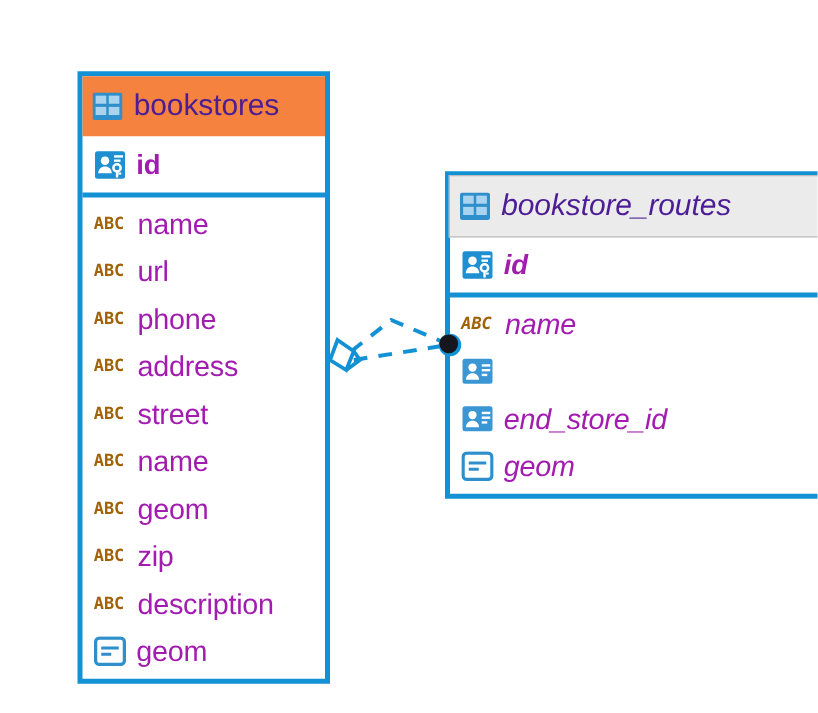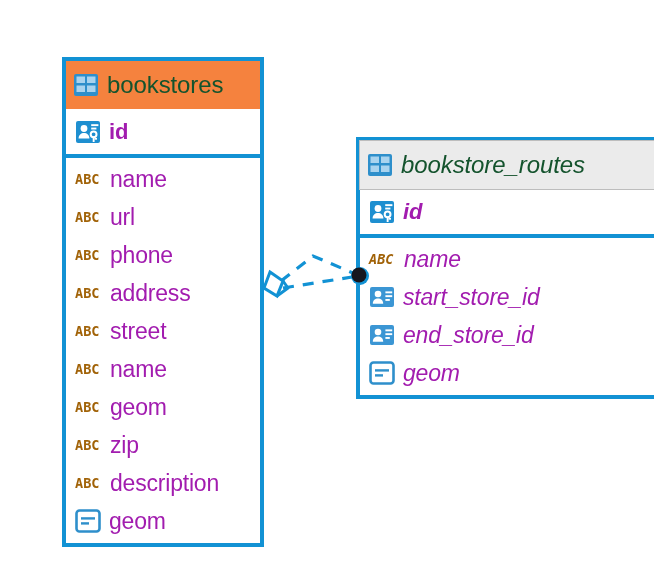--- a/index.html
+++ b/index.html
@@ -51,21 +51,21 @@
     background: #F5823E;
   }
   .entity-header.plain {
     background: #EBEBEB;
     border: 1px solid #BDBDBD;
     margin: -1px;
     height: 50px;
   }
   .entity-title {
     font-size: 24px;
-    color: #14532d;
+    color: #4c1d95;
     margin-left: 9px;
     white-space: nowrap;
     letter-spacing: -0.1px;
   }
 
   .pk-section {
     border-bottom: 4px solid #1292D4;
   }
 
   .field-row {
@@ -268,21 +268,20 @@
 
       <div class="field-row">
         <svg class="icon icon-fk" viewBox="0 0 26 26">
           <rect x="1" y="3" width="24" height="20" rx="2" fill="#3B96D4"></rect>
           <circle cx="9" cy="10" r="3.3" fill="#ffffff"></circle>
           <path d="M3.8 19.8c0-3.3 2.4-5.2 5.2-5.2s5.2 1.9 5.2 5.2z" fill="#ffffff"></path>
           <rect x="16.4" y="7.4" width="6.8" height="1.9" fill="#ffffff"></rect>
           <rect x="16.4" y="11.2" width="6.8" height="1.9" fill="#ffffff"></rect>
           <rect x="16.4" y="15" width="4.4" height="1.9" fill="#ffffff"></rect>
         </svg>
-        <span class="field-label">start_store_id</span>
       </div>
 
       <div class="field-row">
         <svg class="icon icon-fk" viewBox="0 0 26 26">
           <rect x="1" y="3" width="24" height="20" rx="2" fill="#3B96D4"></rect>
           <circle cx="9" cy="10" r="3.3" fill="#ffffff"></circle>
           <path d="M3.8 19.8c0-3.3 2.4-5.2 5.2-5.2s5.2 1.9 5.2 5.2z" fill="#ffffff"></path>
           <rect x="16.4" y="7.4" width="6.8" height="1.9" fill="#ffffff"></rect>
           <rect x="16.4" y="11.2" width="6.8" height="1.9" fill="#ffffff"></rect>
           <rect x="16.4" y="15" width="4.4" height="1.9" fill="#ffffff"></rect>

